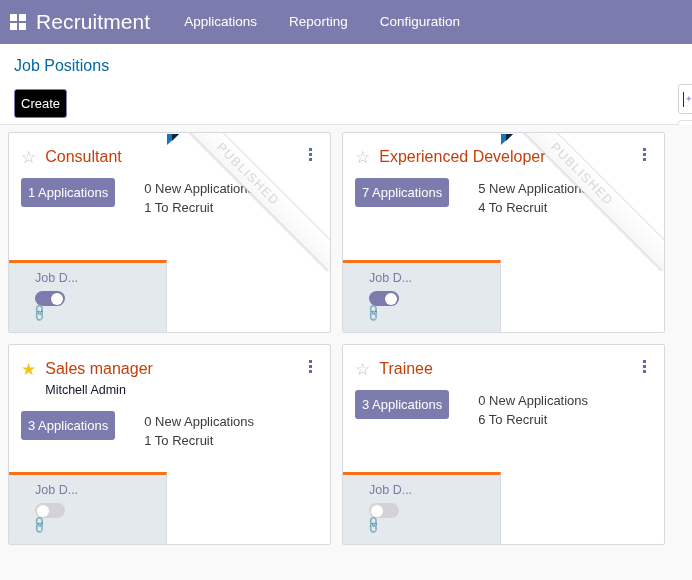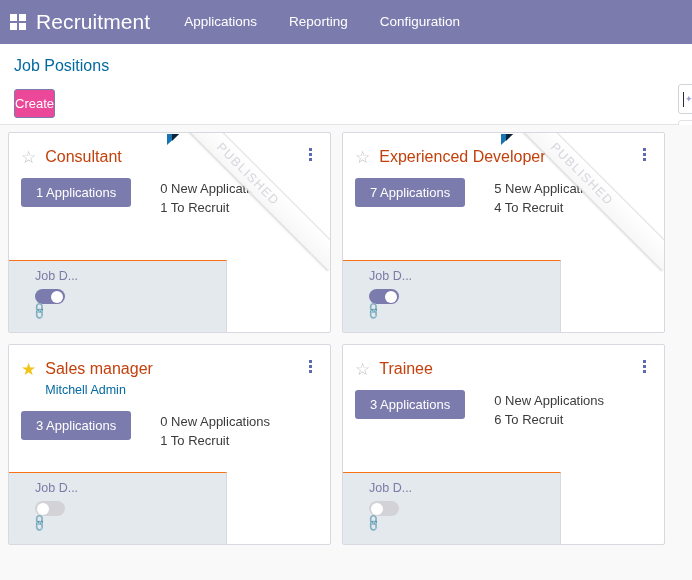--- a/index.html
+++ b/index.html
@@ -59,27 +59,27 @@
     position: absolute;
     left: 14px; top: 13px;
     font-size: 16px;
     color: #0369a1;
     font-weight: 400;
     white-space: nowrap;
   }
   .btn-create {
     position: absolute;
     left: 14px; top: 45px;
-    background: #ec4899;
+    background: #000000;
     color: #ffffff;
     border: 1px solid #7c7bad;
     border-radius: 3px;
     font-size: 13px;
     font-family: "Liberation Sans", sans-serif;
-    padding: 7px 0;
+    padding: 7px 6px;
     cursor: pointer;
     line-height: 1;
   }
   .searchview {
     position: absolute;
     right: -10px; top: 40px;
     width: 24px; height: 30px;
     border: 1px solid #ced4da;
     border-radius: 3px;
     background: #fff;
@@ -147,21 +147,21 @@
   .kc-titles { flex: 1 1 auto; min-width: 0; }
   .kc-title {
     font-size: 16px;
     color: #c2410c;
     font-weight: 400;
     line-height: 21px;
     white-space: nowrap;
   }
   .kc-sub {
     font-size: 12.5px;
-    color: #0369a1;
+    color: #0f172a;
     line-height: 19px;
     margin-top: 2px;
     white-space: nowrap;
   }
   .kebab {
     width: 16px;
     text-align: center;
     color: #6d6d80;
     font-size: 13px;
     line-height: 14px;
@@ -184,21 +184,21 @@
     position: relative;
     z-index: 2;
   }
   .btn-apps {
     background: #7c7bad;
     color: #ffffff;
     border: none;
     border-radius: 3px;
     font-size: 13px;
     font-family: "Liberation Sans", sans-serif;
-    padding: 8px 15px;
+    padding: 8px 7px;
     cursor: pointer;
     line-height: 1;
     white-space: nowrap;
     height: 29px;
     align-self: flex-start;
   }
   .stats {
     margin-left: 29px;
     padding-top: 1px;
   }
@@ -207,24 +207,24 @@
     color: #3b3b3b;
     line-height: 19px;
     white-space: nowrap;
     cursor: pointer;
   }
 
   
   .kc-foot {
     position: absolute;
     left: 0; bottom: 0;
-    width: 218px;
+    width: 158px;
     height: 72px;
     background: #e4e9ed;
-    border-top: 1px solid #f97316;
+    border-top: 3px solid #f97316;
     border-right: 1px solid #d8d8e0;
     padding: 8px 8px 0 26px;
     z-index: 2;
   }
   .foot-label {
     font-size: 12.5px;
     color: #7b7ba6;
     line-height: 15px;
     white-space: nowrap;
   }

